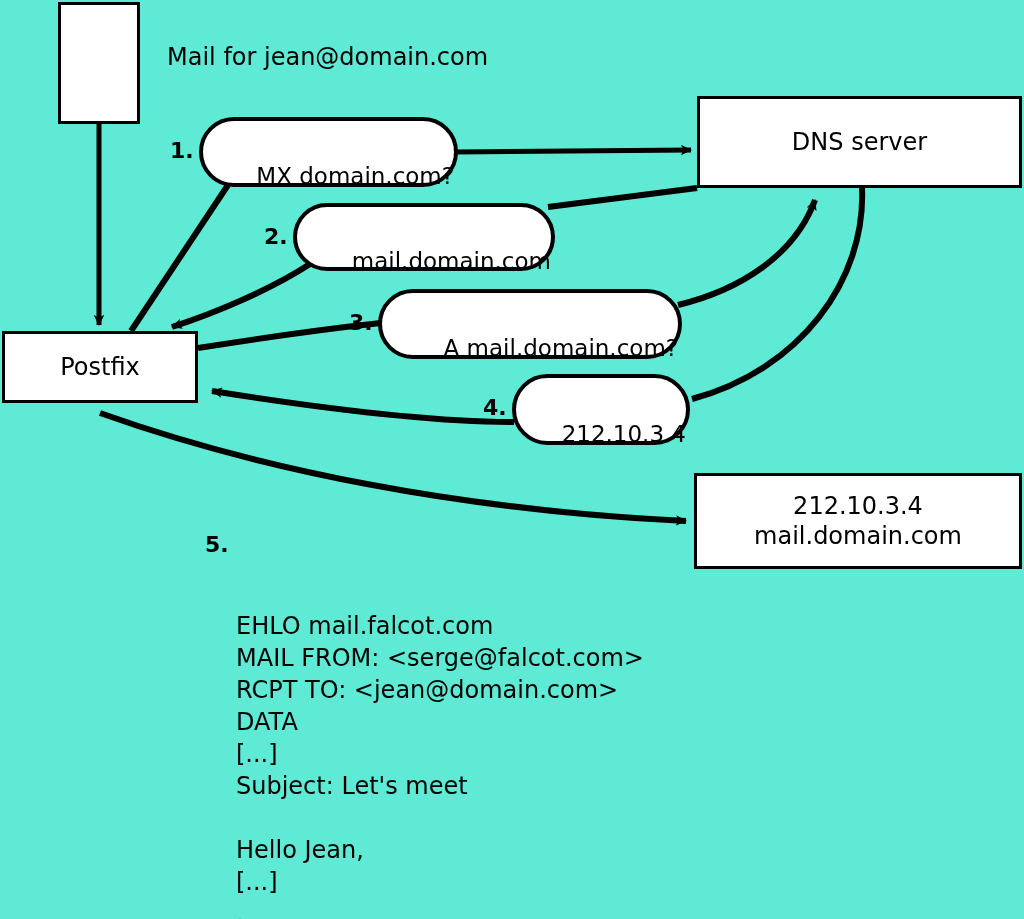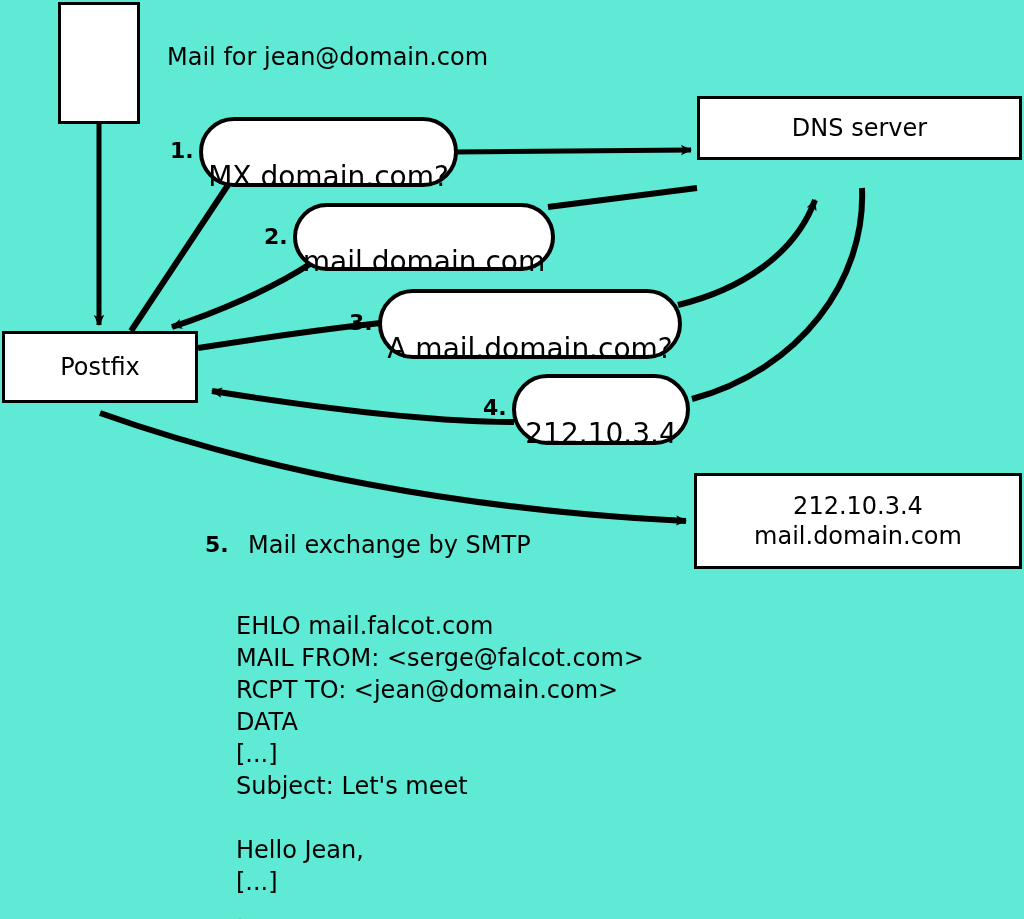--- a/index.html
+++ b/index.html
@@ -31,22 +31,22 @@
     white-space: pre;
     line-height: 1;
     color: #000000;
   }
   .node-label {
     font-size: 24px;
     text-align: center;
     width: 100%;
   }
   .bubble-label {
-    font-size: 28px;
-    text-align: center;
+    font-size: 23px;
+    text-align: right;
     width: 100%;
     margin-top: 48px;
   }
   .step-num {
     font-size: 22px;
     font-weight: bold;
   }
   .title-text {
     font-size: 24px;
   }
@@ -137,21 +137,21 @@
   <div class="txt title-text" style="left:167px; top:45px;">Mail for jean@domain.com</div>
 
   <div class="box-node" style="left:58px; top:2px; width:82px; height:122px;">
     <span class="node-label"></span>
   </div>
 
   <div class="box-node" style="left:2px; top:331px; width:196px; height:72px;">
     <span class="node-label">Postfix</span>
   </div>
 
-  <div class="box-node" style="left:697px; top:96px; width:325px; height:64px;">
+  <div class="box-node" style="left:697px; top:96px; width:325px; height:92px;">
     <span class="node-label">DNS server</span>
   </div>
 
   <div class="box-node" style="left:694px; top:473px; width:328px; height:96px;">
     <span class="multi">
       <span>212.10.3.4</span><br>
       <span>mail.domain.com</span>
     </span>
   </div>
 
@@ -169,21 +169,20 @@
   <div class="bubble-node" style="left:378px; top:289px; width:304px; height:70px;">
     <span class="bubble-label">A mail.domain.com?</span>
   </div>
 
   <div class="txt step-num" style="left:483px; top:397px;">4.</div>
   <div class="bubble-node" style="left:512px; top:374px; width:178px; height:71px;">
     <span class="bubble-label">212.10.3.4</span>
   </div>
 
   <div class="txt step-num" style="left:205px; top:534px;">5.</div>
-  <div class="txt smtp-head" style="left:248px; top:533px;">Mail exchange by SMTP</div>
 
   <div class="txt transcript" style="left:236px; top:598px;margin-top:12px;">EHLO mail.falcot.com
 MAIL FROM: &lt;serge@falcot.com&gt;
 RCPT TO: &lt;jean@domain.com&gt;
 DATA
 [...]
 Subject: Let's meet
 
 Hello Jean,
 [...]

